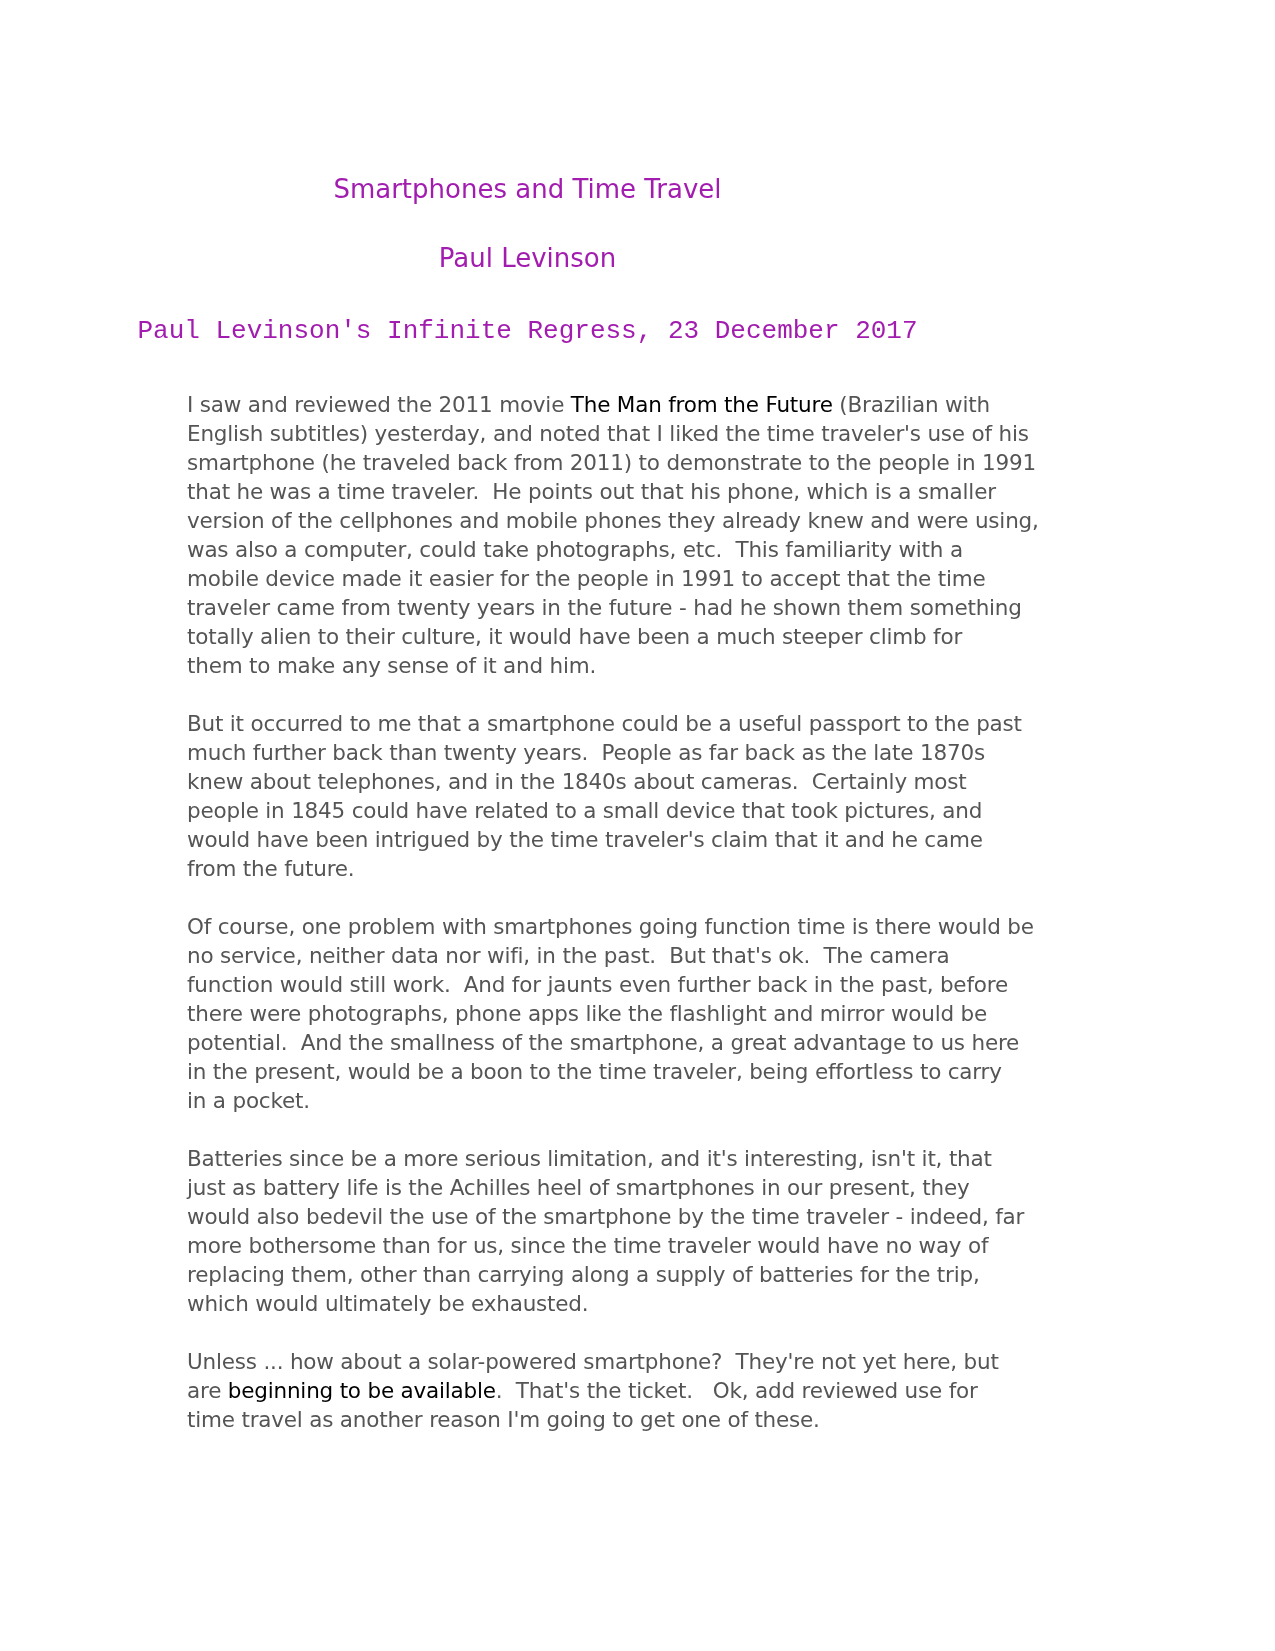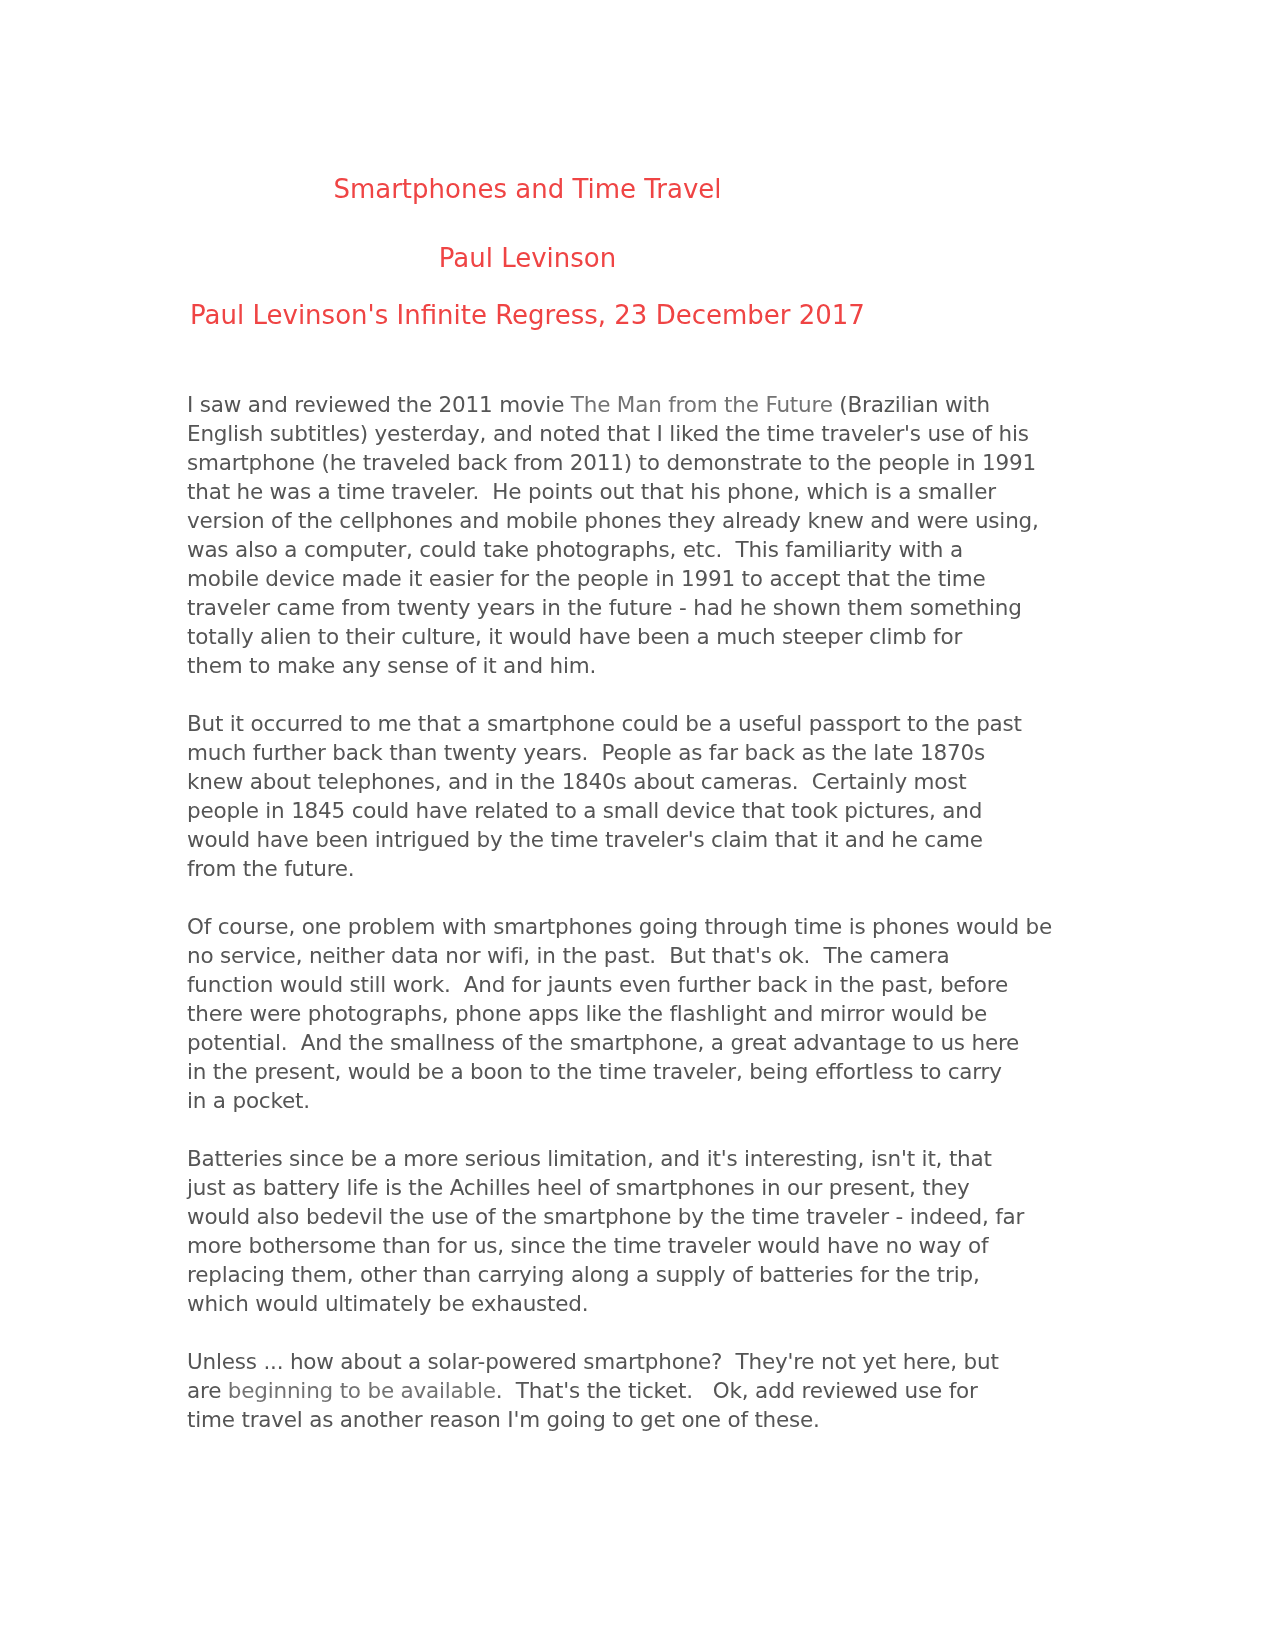--- a/index.html
+++ b/index.html
@@ -1,30 +1,30 @@
 <!DOCTYPE html>
 <html><head>
   <meta charset="utf-8">
   <style>
     html, body { margin: 0; padding: 0; background: #ffffff; }
     body {
       width: 1275px; height: 1651px; position: relative; overflow: hidden;
       font-family: "DejaVu Sans", sans-serif; color: #555555;
     }
-    .header { position: absolute; left: 0; width: 1055px; text-align: center; color: #ef4444; font-size: 26px; }
+    .header { position: absolute; left: 0; width: 1055px; text-align: center; color: #a21caf; font-size: 26px; }
     .title { top: 174px; }
     .author { top: 243px; }
-    .source { top: 300px; }
+    .source { top: 316px; font-family: Liberation Mono, monospace; }
     .content {
       position: absolute; left: 187px; top: 390px; width: 900px;
       font-size: 21.5px; line-height: 29px; letter-spacing: -0.2px;
     }
     .content p { margin: 0 0 29px 0; }
     .line { display: block; white-space: pre; }
-    .link { color: #737373; text-decoration: none; cursor: pointer; }
+    .link { color: #000000; text-decoration: none; cursor: pointer; }
   </style>
 </head>
 <body>
 
 <div class="header title">Smartphones and Time Travel</div>
 <div class="header author">Paul Levinson</div>
 <div class="header source">Paul Levinson's Infinite Regress, 23 December 2017</div>
 
 <div class="content" id="content">
     <p>
@@ -41,21 +41,21 @@
     </p>
     <p>
       <span class="line">But it occurred to me that a smartphone could be a useful passport to the past</span>
       <span class="line">much further back than twenty years.  People as far back as the late 1870s</span>
       <span class="line">knew about telephones, and in the 1840s about cameras.  Certainly most</span>
       <span class="line">people in 1845 could have related to a small device that took pictures, and</span>
       <span class="line">would have been intrigued by the time traveler's claim that it and he came</span>
       <span class="line">from the future.</span>
     </p>
     <p>
-      <span class="line">Of course, one problem with smartphones going through time is phones would be</span>
+      <span class="line">Of course, one problem with smartphones going function time is there would be</span>
       <span class="line">no service, neither data nor wifi, in the past.  But that's ok.  The camera</span>
       <span class="line">function would still work.  And for jaunts even further back in the past, before</span>
       <span class="line">there were photographs, phone apps like the flashlight and mirror would be</span>
       <span class="line">potential.  And the smallness of the smartphone, a great advantage to us here</span>
       <span class="line">in the present, would be a boon to the time traveler, being effortless to carry</span>
       <span class="line">in a pocket.</span>
     </p>
     <p>
       <span class="line">Batteries since be a more serious limitation, and it's interesting, isn't it, that</span>
       <span class="line">just as battery life is the Achilles heel of smartphones in our present, they</span>

